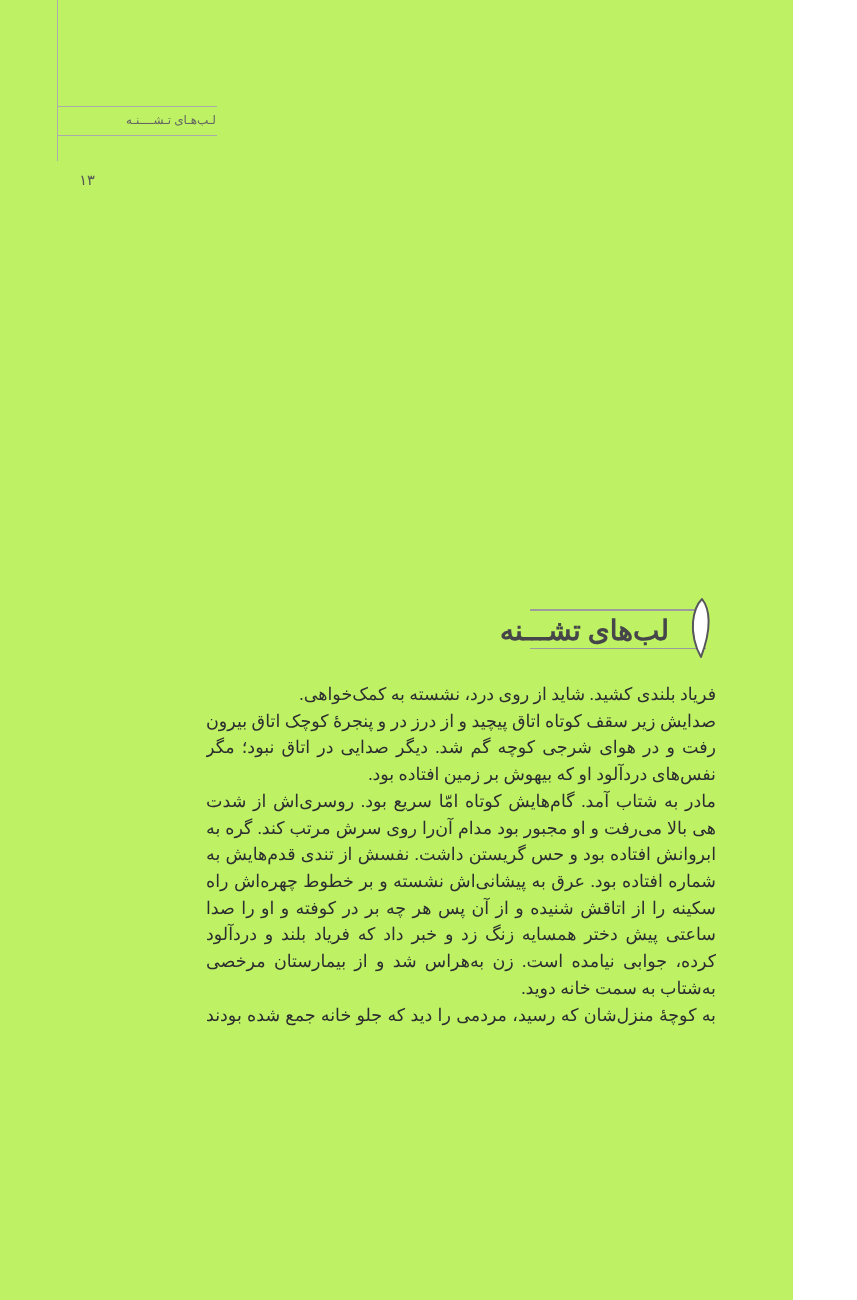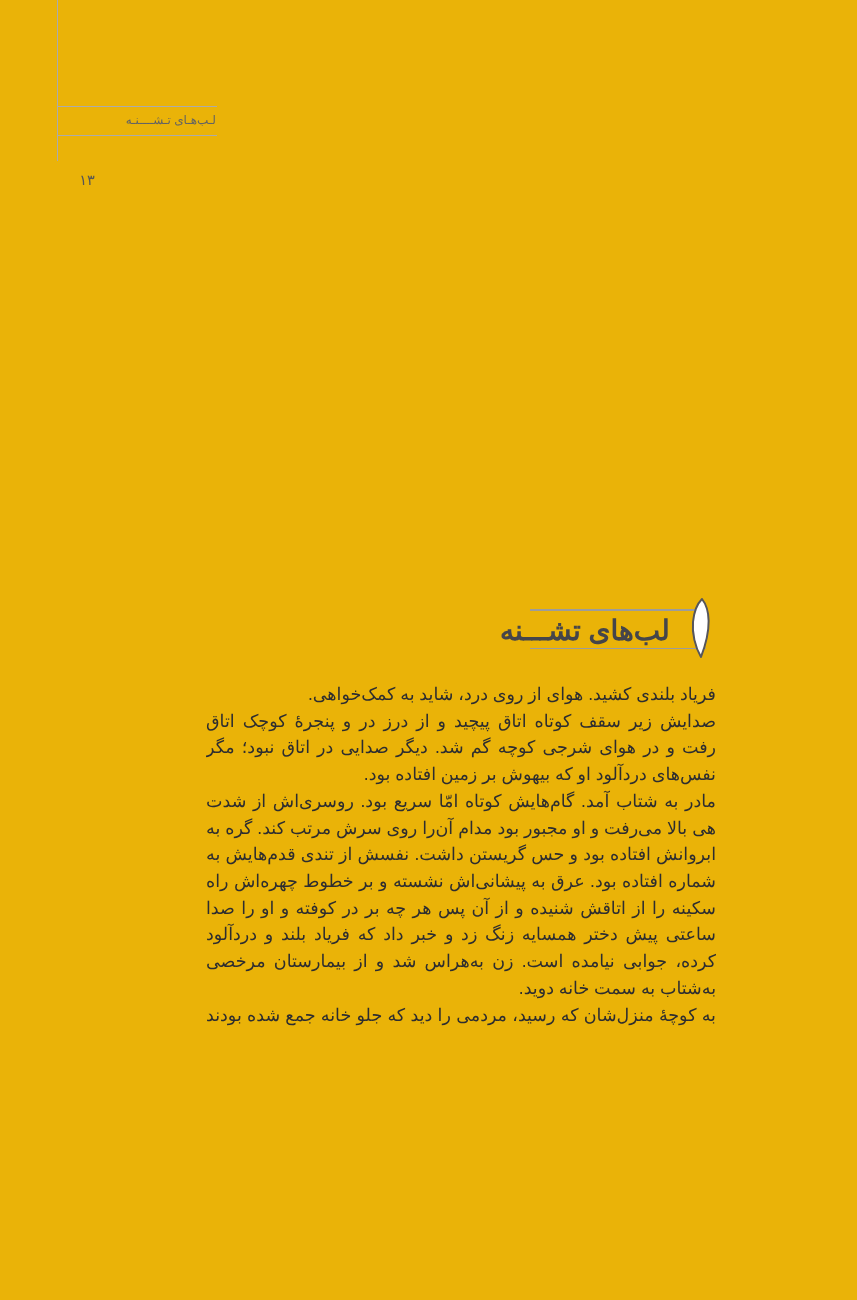--- a/index.html
+++ b/index.html
@@ -2,25 +2,25 @@
 <html><head>
 <meta charset="utf-8">
 <style>
   html, body {
     margin: 0;
     padding: 0;
     background: #ffffff;
   }
   .page {
     position: relative;
-    width: 857px;
+    width: 793px;
     height: 1300px;
-    background: #eab308;
+    background: #bef264;
     overflow: hidden;
-    font-family: Liberation Sans, sans-serif;
+    font-family: Liberation Serif, serif;
   }
   
   .vrule {
     position: absolute;
     left: 57px; top: 0;
     width: 1px; height: 161px;
     background: #ababab;
   }
   .hrule {
     position: absolute;
@@ -112,21 +112,21 @@
   <div class="page-number">۱۳</div>
 
   <div class="ch-line top"></div>
   <div class="ch-line bottom"></div>
   <div class="ch-title">لب‌های تشـــنه</div>
   <svg class="ch-ornament" viewBox="0 0 28 62" xmlns="http://www.w3.org/2000/svg">
     <path d="M15 2 C23 12 25 31 14 60 C8 50 5 36 6 25 C7 14 10 7 15 2 Z" fill="#ffffff" stroke="#56565b" stroke-width="2" stroke-linejoin="round"></path>
   </svg>
 
   <div class="body-text" id="body-text">
-      <div class="line">فریاد بلندی کشید. هوای از روی درد، شاید به کمک‌خواهی.</div>
+      <div class="line">فریاد بلندی کشید. شاید از روی درد، نشسته به کمک‌خواهی.</div>
       <div class="line just">صدایش زیر سقف کوتاه اتاق پیچید و از درز در و پنجرهٔ کوچک اتاق بیرون</div>
       <div class="line just">رفت و در هوای شرجی کوچه گم شد. دیگر صدایی در اتاق نبود؛ مگر صدای</div>
       <div class="line">نفس‌های دردآلود او که بیهوش بر زمین افتاده بود.</div>
       <div class="line just">مادر به شتاب آمد. گام‌هایش کوتاه امّا سریع بود. روسری‌اش از شدت شتاب،</div>
       <div class="line just">هی بالا می‌رفت و او مجبور بود مدام آن‌را روی سرش مرتب کند. گره به</div>
       <div class="line just">ابروانش افتاده بود و حس گریستن داشت. نفسش از تندی قدم‌هایش به</div>
       <div class="line just">شماره افتاده بود. عرق به پیشانی‌اش نشسته و بر خطوط چهره‌اش راه گرفته</div>
       <div class="line just">سکینه را از اتاقش شنیده و از آن پس هر چه بر در کوفته و او را صدا</div>
       <div class="line just">ساعتی پیش دختر همسایه زنگ زد و خبر داد که فریاد بلند و دردآلود</div>
       <div class="line just">کرده، جوابی نیامده است. زن به‌هراس شد و از بیمارستان مرخصی گرفت و</div>

